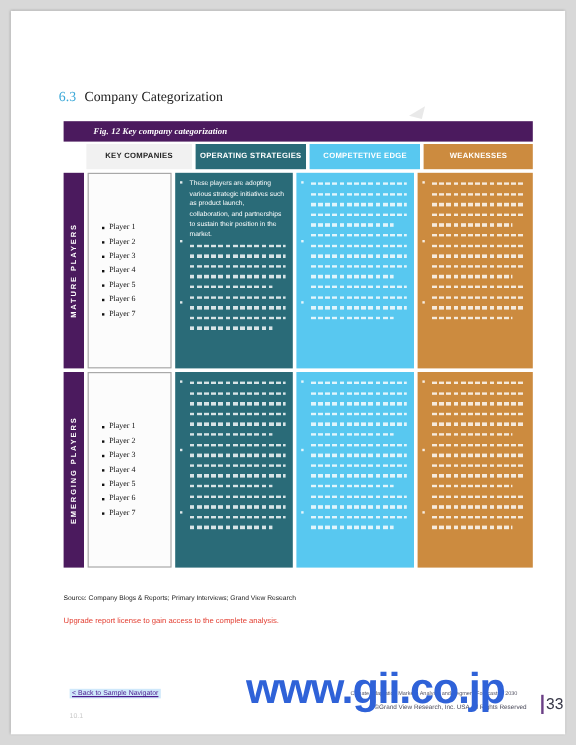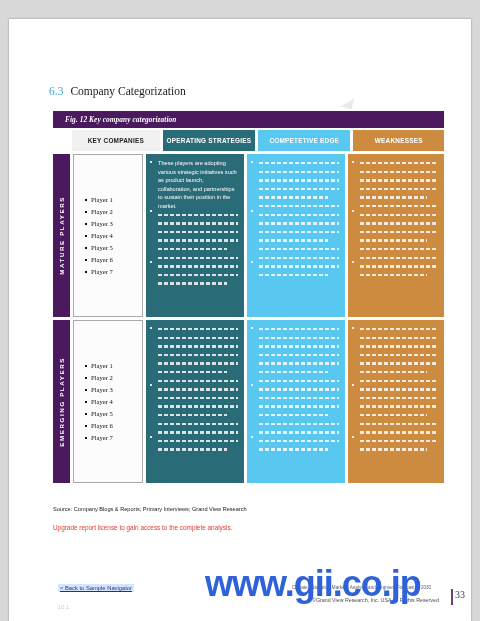--- a/index.html
+++ b/index.html
@@ -1,31 +1,31 @@
 <!DOCTYPE html>
 <html><head>
 <meta charset="utf-8">
 <style>
   html,body{margin:0;padding:0;background:#d8d8d8;}
   body{width:480px;height:621px;overflow:hidden;font-family:"Liberation Sans",sans-serif;}
 
-  .page{position:absolute;left:9px;top:19px;width:462px;height:603px;background:#ffffff;
+  .page{position:absolute;left:9px;top:9px;width:462px;height:603px;background:#ffffff;
         box-shadow:0 0 2px rgba(0,0,0,.35);overflow:hidden;}
 
   
   .heading{position:absolute;left:40px;top:66px;font-family:"Liberation Serif",serif;
            font-size:11.5px;color:#1a1a1a;white-space:nowrap;}
   .heading .num{color:#3aa8d8;margin-right:7px;}
 
   
   .figure{position:absolute;left:44px;top:92px;width:391px;height:392px;}
 
   .fig-title{height:17px;background:#4b1a5e;display:flex;align-items:center;}
   .fig-title span{font-family:"Liberation Serif",serif;font-style:italic;font-weight:bold;
-                  font-size:7.3px;color:#ffffff;padding-left:12px;letter-spacing:.1px;}
+                  font-size:7.3px;color:#ffffff;padding-left:25px;letter-spacing:.1px;}
 
   .hdr-row{display:flex;height:21px;margin-top:2px;gap:3px;}
   .hdr{display:flex;align-items:center;justify-content:center;font-size:6.4px;
        font-weight:bold;letter-spacing:.25px;color:#ffffff;text-align:center;}
   .hdr.key{background:#f1f1f1;color:#1d1d1d;width:93px;}
   .hdr.ops{background:#2a6b78;width:98px;}
   .hdr.edge{background:#58c8f0;width:98px;}
   .hdr.weak{background:#cc8b3f;width:96px;}
 
   .band{display:flex;gap:3px;margin-top:3px;height:163px;}
@@ -58,22 +58,22 @@
   
   .source{position:absolute;left:44px;top:487px;font-size:5.6px;color:#1a1a1a;white-space:nowrap;}
   .upgrade{position:absolute;left:44px;top:505px;font-size:6.4px;color:#e23b2e;white-space:nowrap;}
 
   .backlink{position:absolute;left:49px;top:565px;font-size:5.8px;color:#4b1a8e;
             text-decoration:underline;background:#cfe8fb;padding:1px 2px;white-space:nowrap;}
   .pagecode{position:absolute;left:49px;top:585px;font-size:5.8px;color:#c9c9c9;}
 
   .report-title{position:absolute;left:283px;top:566px;font-size:4.6px;color:#5a5a6a;white-space:nowrap;}
   .copyright{position:absolute;left:303px;top:578px;font-size:5.3px;color:#4a4a5a;white-space:nowrap;}
-  .pageno{position:absolute;left:446px;top:570px;font-size:10px;color:#3a3a4a;
-          font-family:Liberation Serif, serif;}
+  .pageno{position:absolute;left:446px;top:570px;font-size:13px;color:#3a3a4a;
+          font-family:Liberation Sans, sans-serif;}
   .pagebar{position:absolute;left:442px;top:570px;width:1.5px;height:16px;background:#6b3f86;}
 
   .watermark{position:absolute;left:196px;top:534px;font-size:36px;font-weight:bold;
              color:#2f62d8;letter-spacing:-1px;white-space:nowrap;
              font-family:"Liberation Sans",sans-serif;margin-top:10px;}
 
   .corner{position:absolute;left:333px;top:78px;width:0;height:0;
           border-left:11px solid transparent;border-bottom:11px solid #e3e3e3;transform:rotate(14deg);opacity:.8;}
 </style>
 </head>

